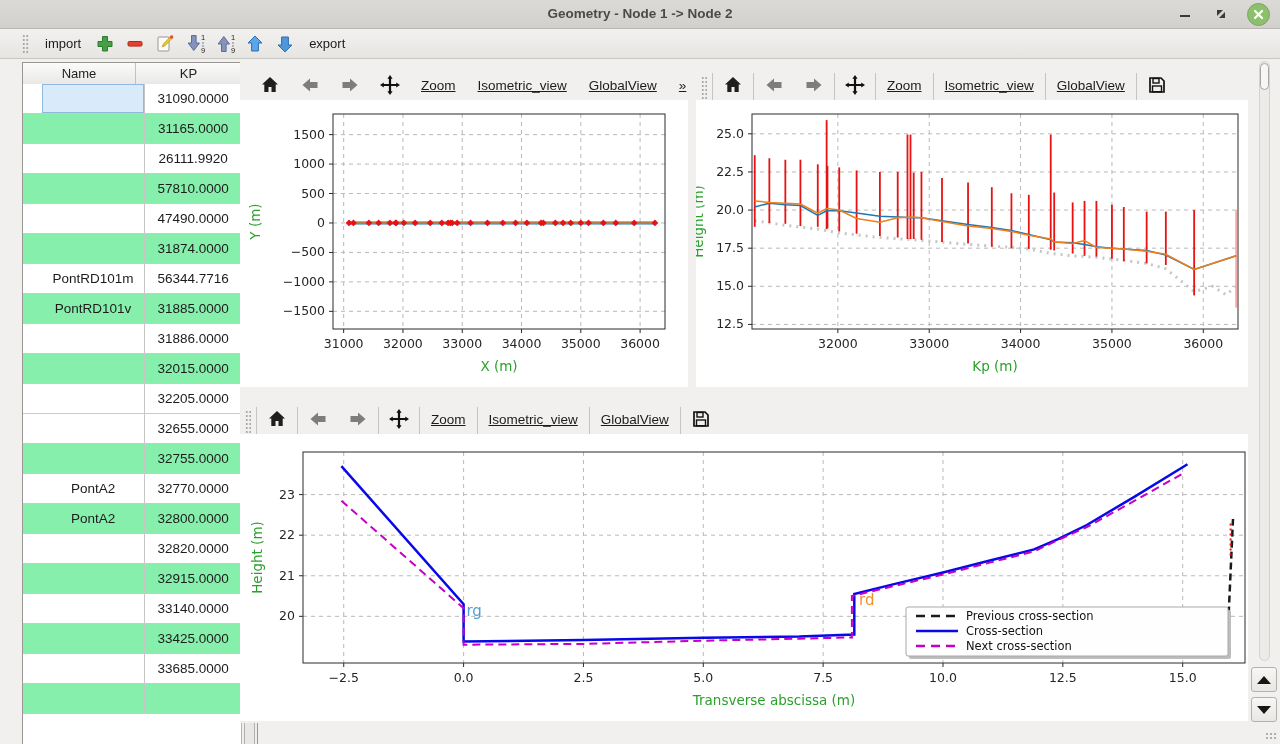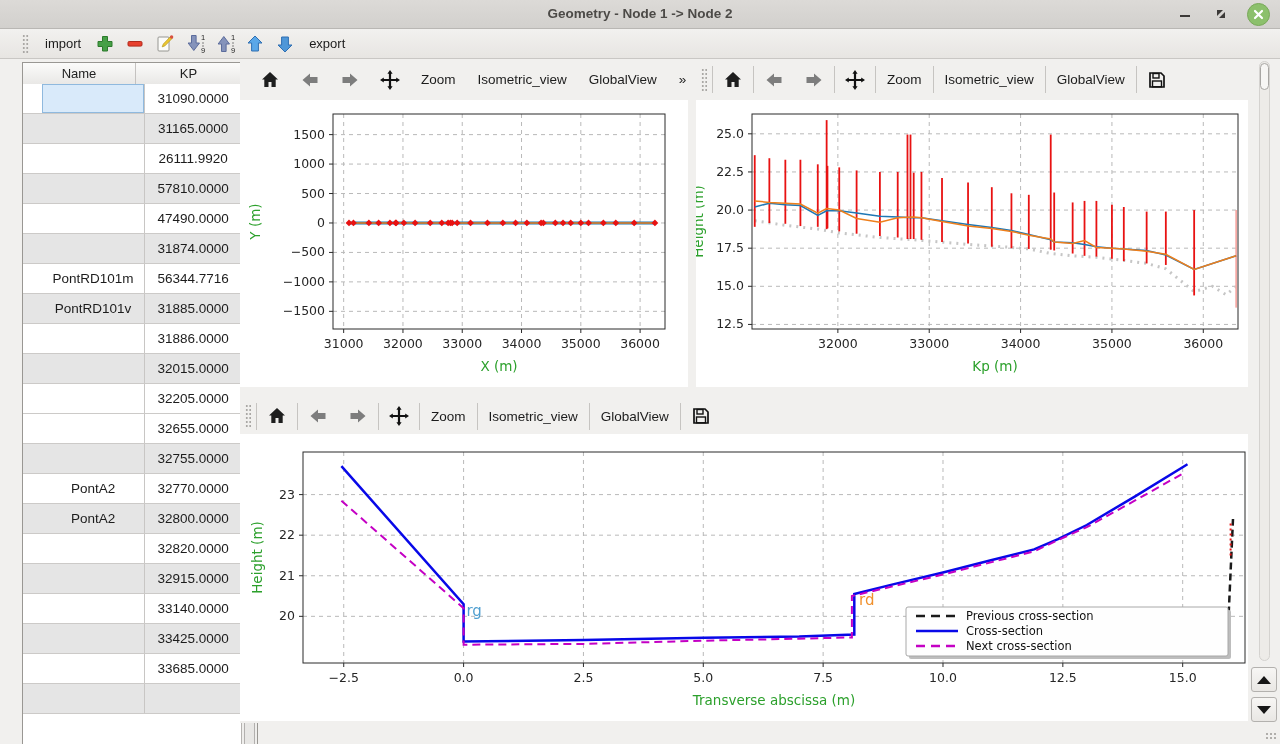--- a/index.html
+++ b/index.html
@@ -25,38 +25,38 @@
   
   .left-panel{position:absolute;left:0;top:59px;width:240px;height:685px;}
   .kp-table{position:absolute;left:2px;top:3px;width:236px;height:728px;border:1px solid #999793;
             background:#fff;box-sizing:border-box;margin-left:20px;}
   .thead{display:flex;height:21px;background:linear-gradient(#fbfbfa,#e9e8e6);border-bottom:1px solid #a8a6a3;}
   .th{display:flex;align-items:center;justify-content:center;font-size:13px;color:#222;}
   .th.c-name{width:113px;border-right:1px solid #c4c2c0;box-sizing:border-box;}
   .th.c-kp{width:105px;}
   .tbody{position:absolute;top:21px;left:0;width:218px;bottom:0;overflow:hidden;}
   .trow{display:flex;height:30px;box-sizing:border-box;border-bottom:1px solid #cccac8;background:#fff;padding-left:19px;}
-  .trow.alt{background:#e5e5e5;}
+  .trow.alt{background:#86efac;}
   .tcell{box-sizing:border-box;display:flex;align-items:center;justify-content:center;font-size:13.5px;}
   .tcell.c-name{width:113px;border-right:1px solid #c8c6c4;}
   .tcell.c-kp{width:105px;}
   .tcell.selected{background:#d9eafa;box-shadow:inset 0 0 0 1px #8fb9de;}
   .tscroll{position:absolute;right:0;top:21px;bottom:0;width:16px;border-left:1px solid #b5b3b0;
            background:#efeeec;box-sizing:border-box;}
   .sarrow{position:absolute;left:3px;width:0;height:0;border-left:5px solid transparent;border-right:5px solid transparent;}
   .sarrow.up{top:5px;border-bottom:6px solid #6d6b68;}
   .sarrow.down{bottom:5px;border-top:6px solid #6d6b68;}
   .sthumb{position:absolute;left:2px;right:2px;top:52%;height:44%;background:#e8e7e5;
           border:1px solid #b2b0ae;border-radius:2px;}
   
   .plot-panel{position:absolute;background:#f1f0ee;}
   #plan-panel{left:240px;top:59px;width:448px;height:333px;}
   #profile-panel{left:696px;top:59px;width:560px;height:333px;}
   #cross-panel{left:240px;top:398px;width:1016px;height:325px;}
-  .plot-toolbar{height:41px;display:flex;align-items:center;padding-left:2px;}
+  .plot-toolbar{height:41px;display:flex;align-items:flex-end;padding-left:2px;text-decoration:underline;}
   #cross-panel .plot-toolbar{height:36px;}
   .pbtn{display:flex;align-items:center;justify-content:center;height:30px;padding:0 11px;font-size:13.5px;color:#1c1c1c;}
   .pbtn.icon{padding:0 9px;}
   .psep{width:1px;height:27px;background:#c6c4c1;}
   .phandle{width:6px;height:24px;margin:0 5px 0 3px;
            background-image:radial-gradient(#aaa8a5 1px,transparent 1.3px);background-size:3.5px 4px;}
   svg.chart{display:block;background:#fff;}
   .splitter{position:absolute;background:#f1f0ee;}
   #vsplit{left:688px;top:59px;width:8px;height:333px;}
   #hsplit{left:240px;top:392px;width:1016px;height:6px;}

